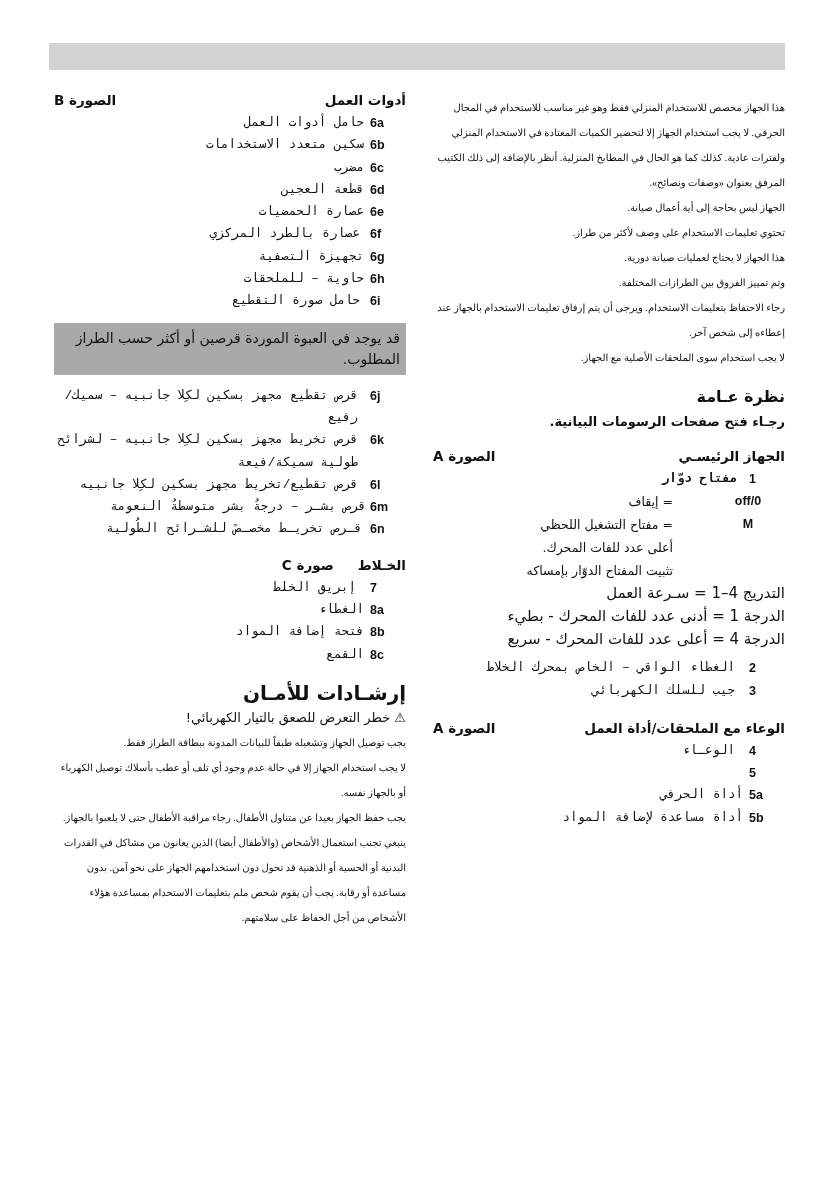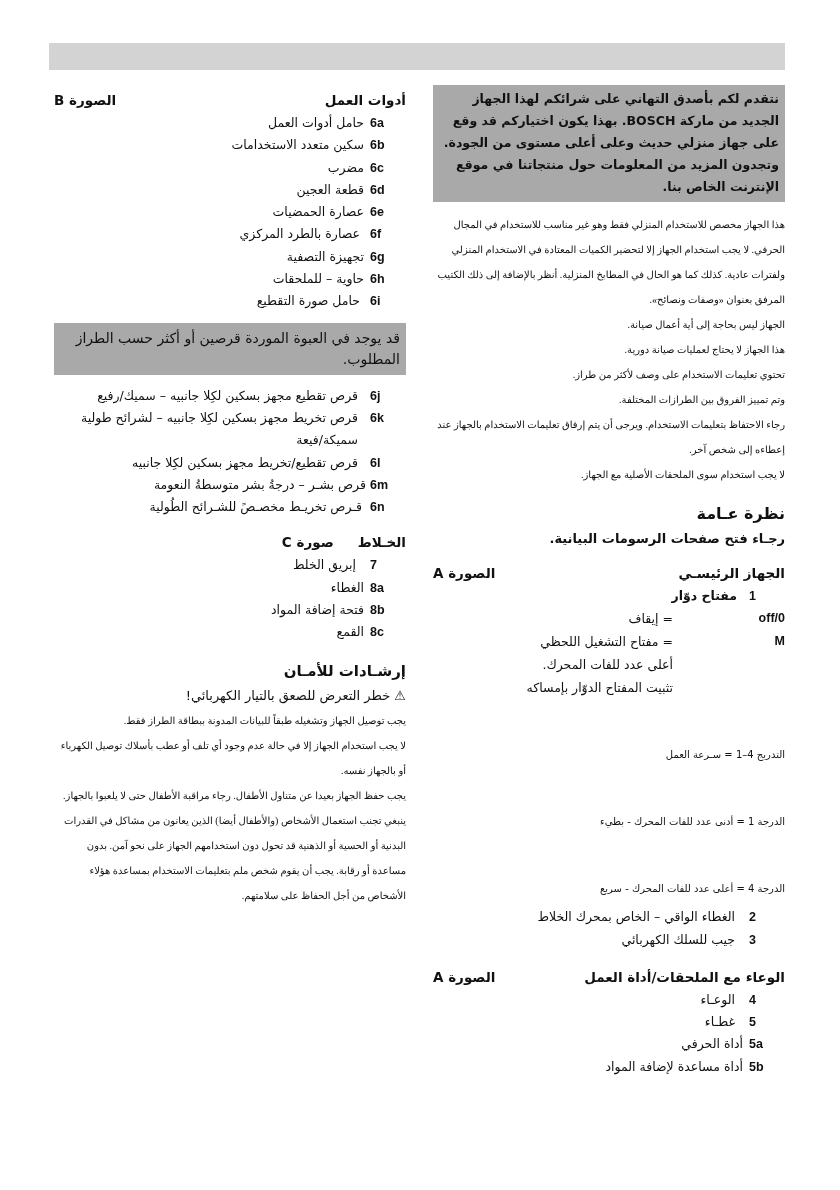--- a/index.html
+++ b/index.html
@@ -11,41 +11,40 @@
   .col-left { left:54px; top:88px; width:352px; }
   .graybox { background:#a9a9a9; font-weight:bold; font-size:12.5px; line-height:22px; padding:3px 6px 4px 4px; }
   .graybox-left { font-weight:normal; font-size:14px; line-height:21px; padding:5px 6px 5px 4px; margin:10px 0 10px 0; }
   .para { font-size:10px; line-height:25px;font-family:Liberation Serif, serif; }
   .h2 { font-weight:bold; font-size:16px; margin-top:14px; line-height:26px; }
   .sub { font-weight:bold; font-size:13px; line-height:24px; }
   .h3row { display:flex; justify-content:space-between; font-weight:bold; font-size:13.5px; line-height:24px; margin-top:10px; }
   .h3row .fig { direction:rtl; }
   .item { display:flex; font-size:12.5px; line-height:22.3px; }
   .item .num { font-weight:bold; font-family:"Liberation Sans", sans-serif; width:36px; flex:none; direction:ltr; }
-  .item .txt { flex:1; }
+  .item .txt { flex:1;font-family:Liberation Mono, monospace; }
   .item.indent .num { padding-right:12px; width:24px; }
   .switch-row { display:flex; font-size:12.5px; line-height:23px; }
-  .switch-row .k { font-weight:bold; font-family:"Liberation Sans", sans-serif; width:74px; flex:none; direction:ltr; text-align:right; }
+  .switch-row .k { font-weight:bold; font-family:"Liberation Sans", sans-serif; width:74px; flex:none; direction:ltr; text-align:center; }
   .switch-row .v { flex:1; padding-right:38px; }
   .cont { padding-right:112px; font-size:12.5px; line-height:23px; }
-  .plain { font-size:10px; line-height:23px;margin-top:44px; }
+  .plain { font-size:15px; line-height:23px; }
   .warn-title { font-weight:normal; font-size:13px; line-height:24px; }
 </style>
 </head>
 <body>
 
 <div class="topbar"></div>
 
 <div class="col col-right">
-  <div class="graybox">نتقدم لكم بأصدق التهاني على شرائكم لهذا الجهاز الجديد من ماركة BOSCH. بهذا يكون اختياركم قد وقع على جهاز منزلي حديث وعلى أعلى مستوى من الجودة. وتجدون المزيد من المعلومات حول منتجاتنا في موقع الإنترنت الخاص بنا.</div>
   <div style="margin-top:10px">
     <div class="para">هذا الجهاز مخصص للاستخدام المنزلي فقط وهو غير مناسب للاستخدام في المجال الحرفي. لا يجب استخدام الجهاز إلا لتحضير الكميات المعتادة في الاستخدام المنزلي ولفترات عادية. كذلك كما هو الحال في المطابخ المنزلية. أنظر بالإضافة إلى ذلك الكتيب المرفق بعنوان «وصفات ونصائح».</div>
     <div class="para">الجهاز ليس بحاجة إلى أية أعمال صيانة.</div>
+    <div class="para">تحتوي تعليمات الاستخدام على وصف لأكثر من طراز.</div>
     <div class="para">هذا الجهاز لا يحتاج لعمليات صيانة دورية.</div>
-    <div class="para">تحتوي تعليمات الاستخدام على وصف لأكثر من طراز.</div>
     <div class="para">وتم تمييز الفروق بين الطرازات المختلفة.</div>
     <div class="para">رجاء الاحتفاظ بتعليمات الاستخدام. ويرجى أن يتم إرفاق تعليمات الاستخدام بالجهاز عند إعطاءه إلى شخص آخر.</div>
     <div class="para">لا يجب استخدام سوى الملحقات الأصلية مع الجهاز.</div>
   </div>
 
   <div class="h2">نظرة عـامة</div>
   <div class="sub">رجـاء فتح صفحات الرسومات البيانية.</div>
 
   <div class="h3row">
     <span>الجهاز الرئيسـي</span>
@@ -82,21 +81,20 @@
   <div class="h3row" style="margin-top:14px">
     <span>الوعاء مع الملحقات/أداة العمل</span>
     <span class="fig">الصورة A</span>
   </div>
   <div class="item indent">
     <span class="num">4</span>
     <span class="txt" style="padding-right:14px">الوعـاء</span>
   </div>
   <div class="item indent">
     <span class="num">5</span>
-    <span class="txt" style="padding-right:14px">غطـاء</span>
   </div>
   <div class="item indent">
     <span class="num">5a</span>
     <span class="txt" style="padding-right:6px">أداة الحرفي</span>
   </div>
   <div class="item indent">
     <span class="num">5b</span>
     <span class="txt" style="padding-right:6px">أداة مساعدة لإضافة المواد</span>
   </div>
 </div>
@@ -180,21 +178,21 @@
     </div>
   <div class="item">
       <span class="num">8b</span>
       <span class="txt" style="padding-right:6px">فتحة إضافة المواد</span>
     </div>
   <div class="item">
       <span class="num">8c</span>
       <span class="txt" style="padding-right:6px">القمع</span>
     </div>
 
-  <div class="h2" style="font-size:15px; ">إرشـادات للأمـان</div>
+  <div class="h2" style="font-size:20px; ">إرشـادات للأمـان</div>
   <div class="warn-title">
     <span>⚠</span>
     <span>خطر التعرض للصعق بالتيار الكهربائي!</span>
   </div>
   <div class="para">يجب توصيل الجهاز وتشغيله طبقاً للبيانات المدونة ببطاقة الطراز فقط.</div>
   <div class="para">لا يجب استخدام الجهاز إلا في حالة عدم وجود أي تلف أو عطب بأسلاك توصيل الكهرباء أو بالجهاز نفسه.</div>
   <div class="para">يجب حفظ الجهاز بعيدا عن متناول الأطفال. رجاء مراقبة الأطفال حتى لا يلعبوا بالجهاز.</div>
   <div class="para">ينبغي تجنب استعمال الأشخاص (والأطفال أيضا) الذين يعانون من مشاكل في القدرات البدنية أو الحسية أو الذهنية قد تحول دون استخدامهم الجهاز على نحو آمن. بدون مساعدة أو رقابة. يجب أن يقوم شخص ملم بتعليمات الاستخدام بمساعدة هؤلاء الأشخاص من أجل الحفاظ على سلامتهم.</div>
 </div>
 

